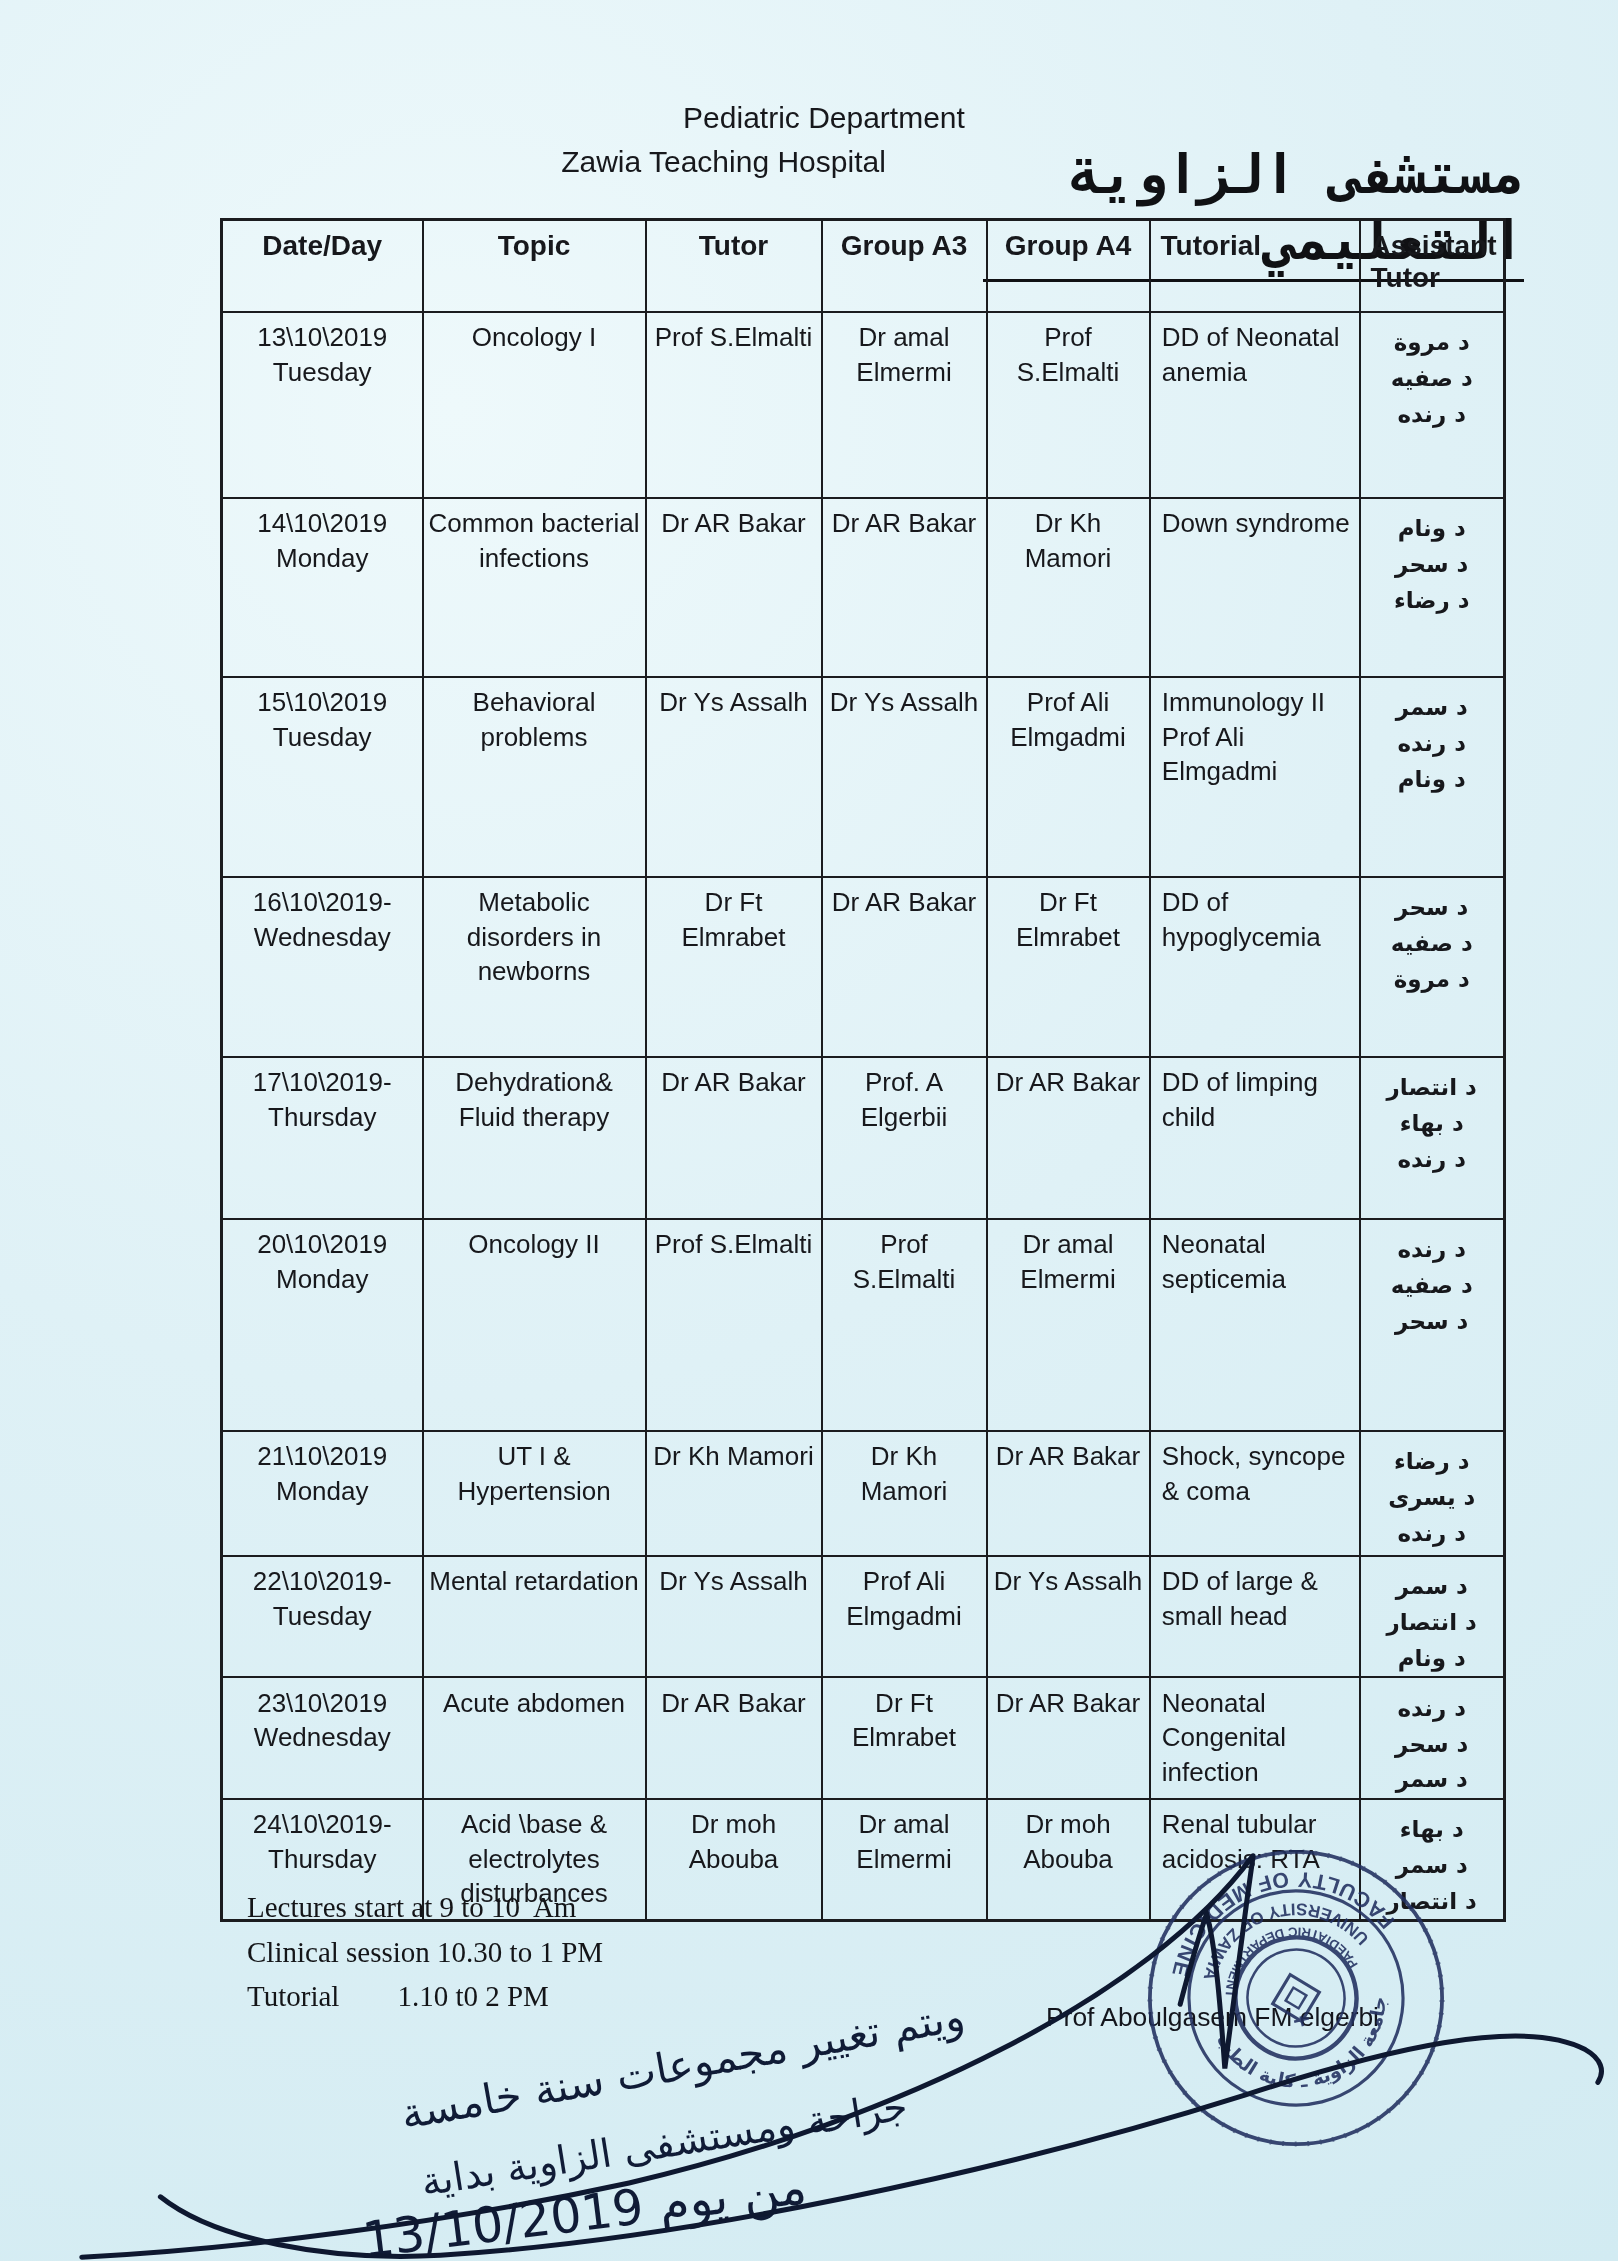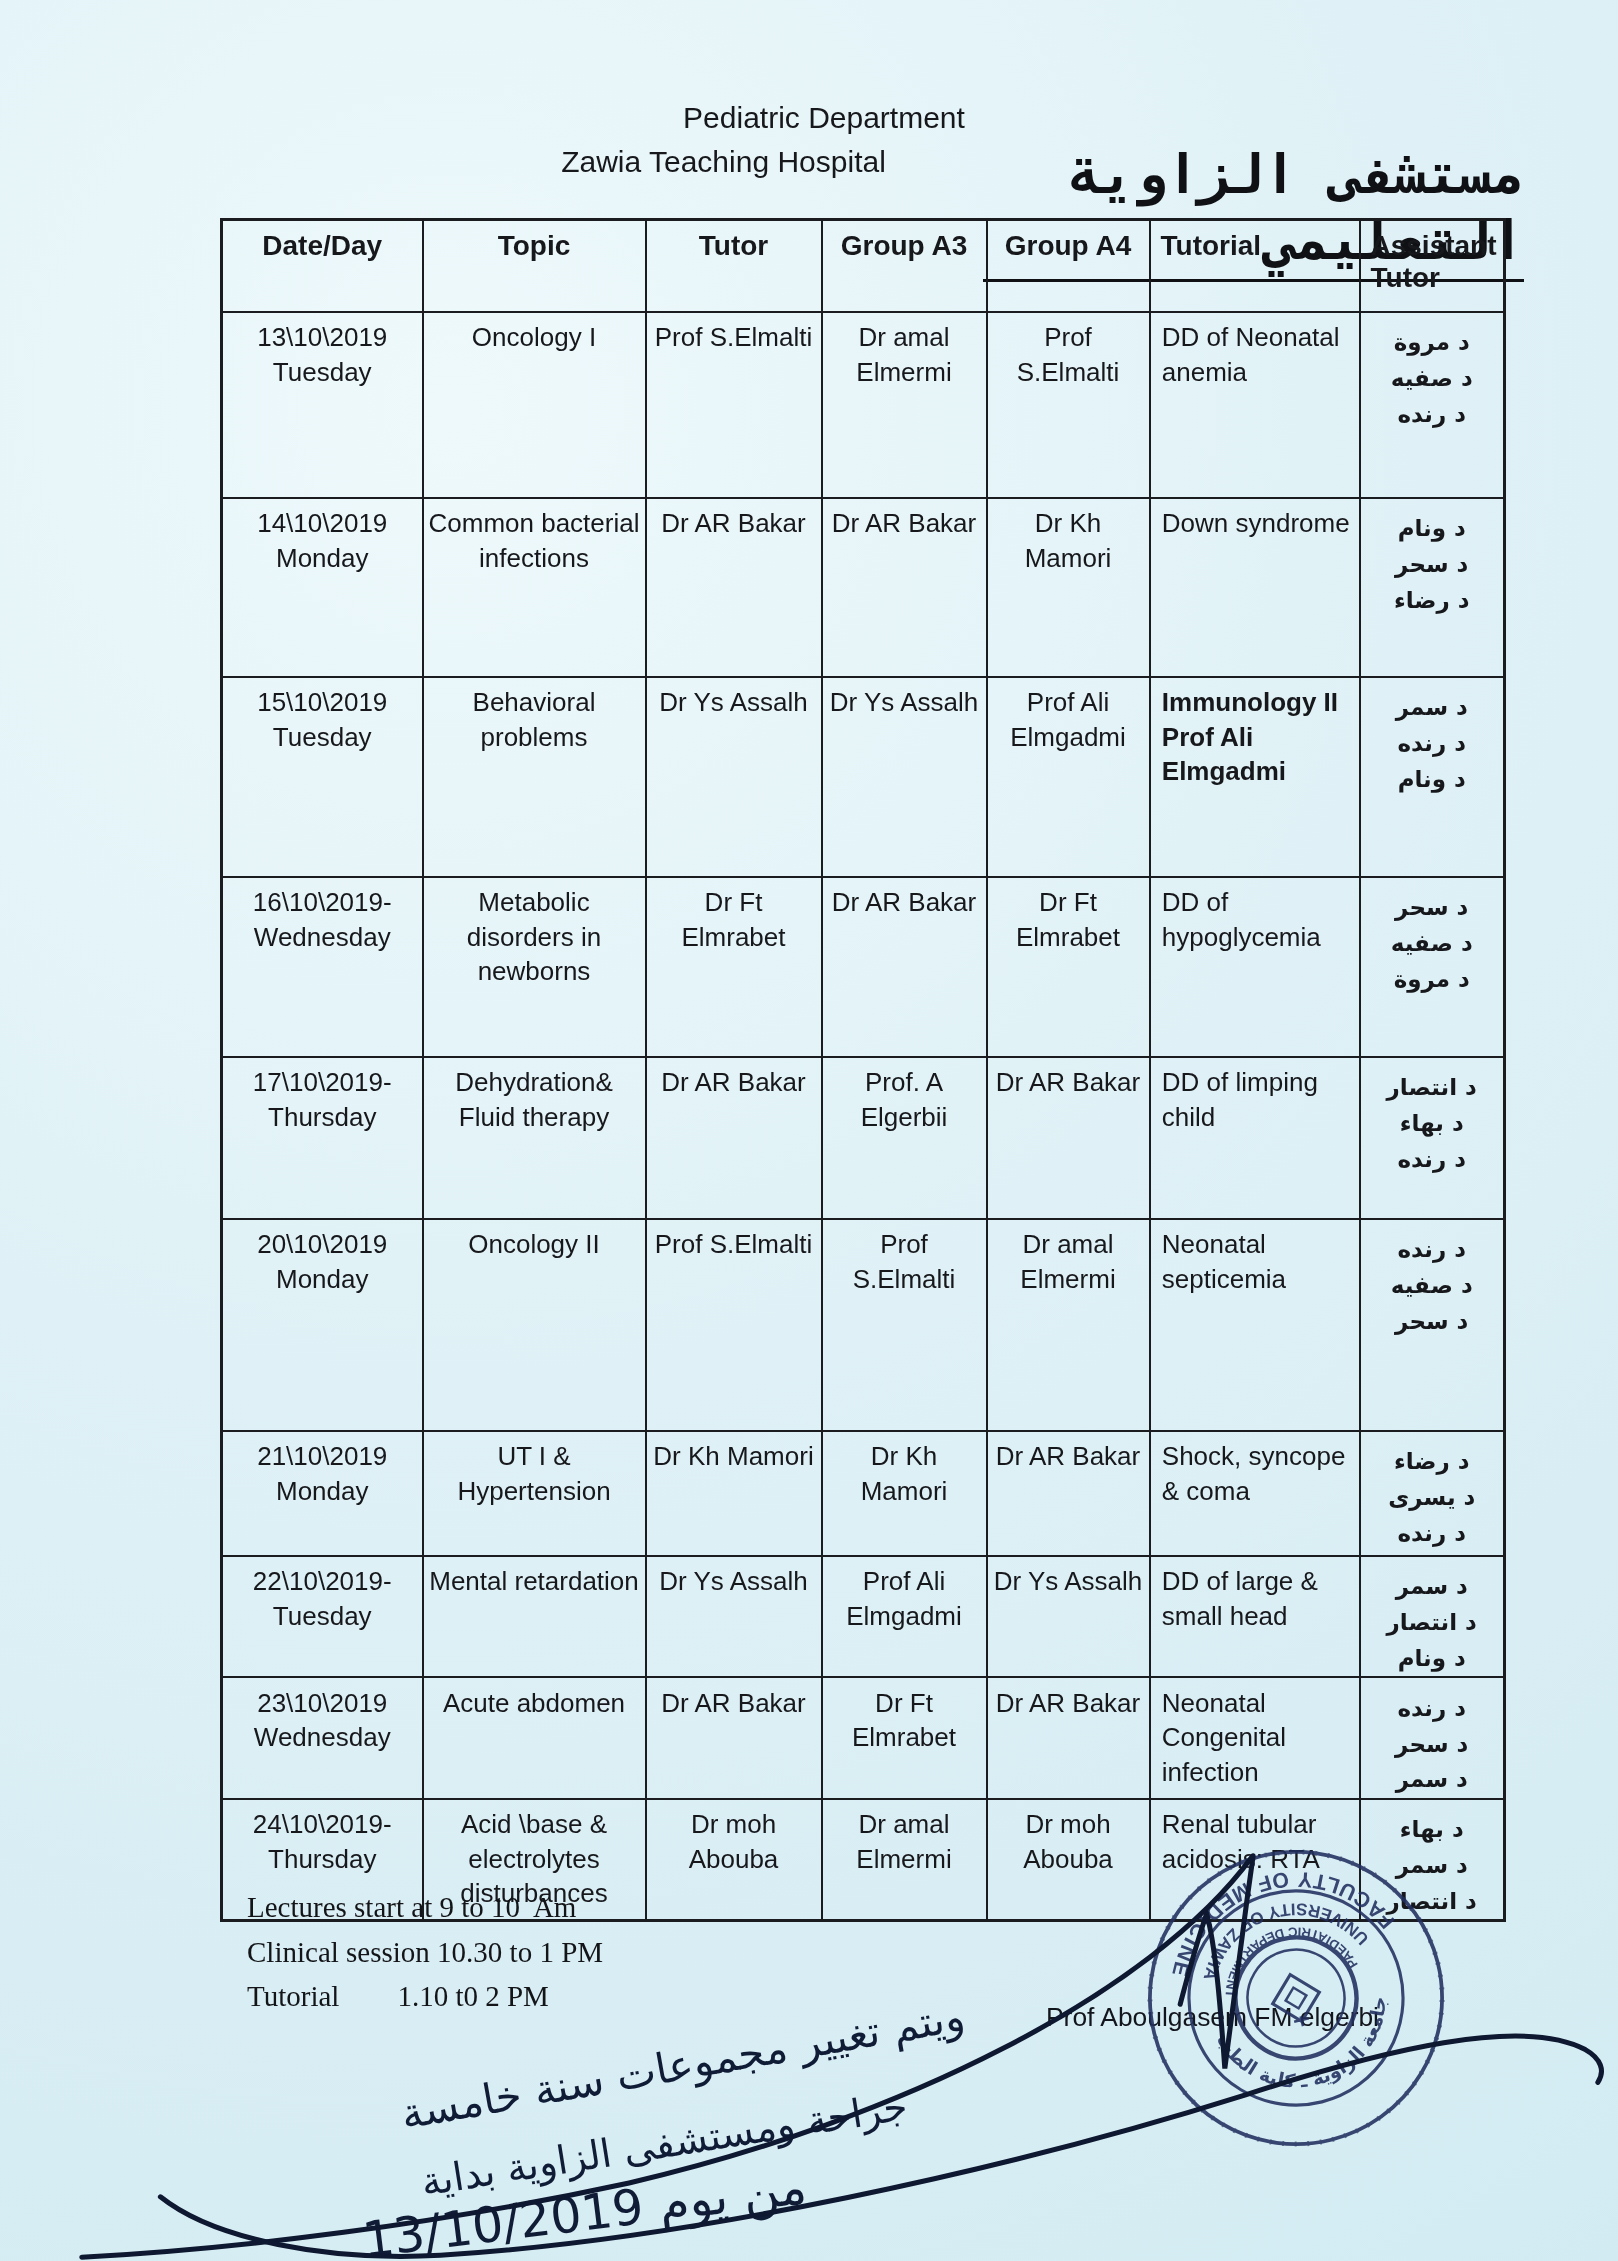--- a/index.html
+++ b/index.html
@@ -22,21 +22,21 @@
   .hcell{
     height:81px;vertical-align:top;text-align:center;padding:8.8px 5px 0;
     font-size:28px;white-space:pre-line;
   }
   .hcell:nth-child(6),.hcell:nth-child(7){text-align:left;padding-left:10px;}
   .cell{
     vertical-align:top;text-align:center;padding:7.6px 5px 0;
     font-size:26px;line-height:1.32;white-space:pre-line;
   }
   .tut{text-align:left;padding-left:11.3px;}
-  .bold{font-weight:bold;}
+  .bold{font-weight:normal;}
   .arabic{
     font-family:"DejaVu Sans",sans-serif;direction:rtl;font-weight:bold;
     font-size:23px;line-height:1.55;padding-top:12.6px;
   }
   #notes{
     position:absolute;left:247px;top:1885px;font-size:29px;line-height:1.54;
     white-space:pre;color:#141518;font-family:Liberation Serif, serif;
   }
   #printed-name{position:absolute;left:1046px;top:2002px;font-size:26.4px;color:#13151c;}
   .hand{

